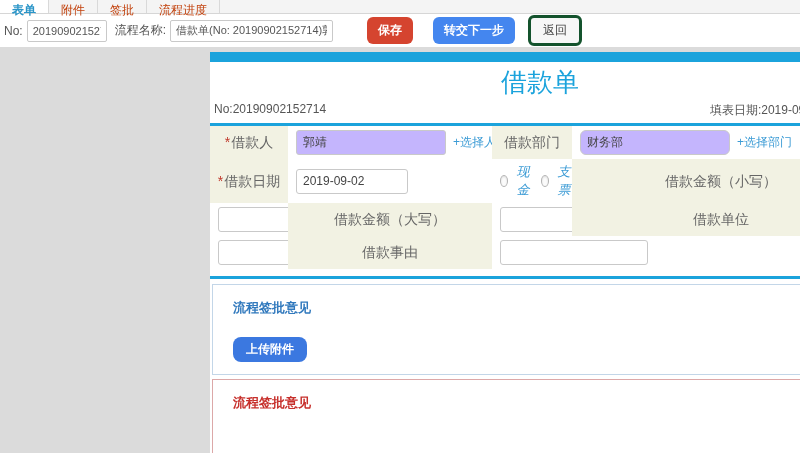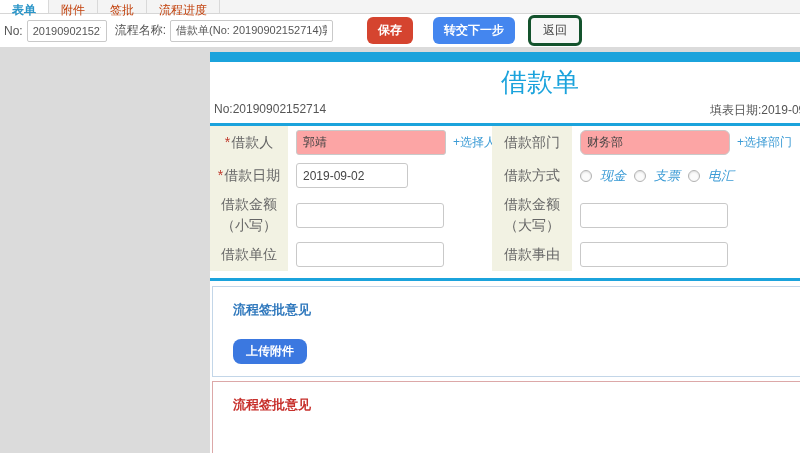--- a/index.html
+++ b/index.html
@@ -34,21 +34,21 @@
     color:#555; padding:1px 4px 4px; white-space:nowrap; }
   .doc-divider { height:3px; background:#1ba3dc; }
 
   
   .fields { display:grid; grid-template-columns:78px 204px 80px 1fr; }
   .flabel { background:#f2f2e3; display:flex; align-items:center; justify-content:center;
     text-align:center; font-size:14px; color:#666; line-height:21px; padding:2px 2px; }
   .fcell { display:flex; align-items:center; padding:4px 8px; gap:7px; }
   .f-input { height:25px; border:1px solid #c9c9c9; border-radius:3px;
     font-size:12px; color:#444; padding:0 6px; font-family:inherit; }
-  .ro { background:#fca5a5; }
+  .ro { background:#c4b5fd; }
   .req { color:#c0392b; margin-right:1px; }
   .sel-link { font-size:12px; color:#3b9bd5; text-decoration:none; white-space:nowrap; }
   .radio-group { display:flex; align-items:center; gap:8px; }
   .radio-opt { display:flex; align-items:center; gap:8px; font-size:13px; color:#3b9bd5; cursor:pointer;font-style:italic; }
   .radio-circle { width:12px; height:12px; border:1px solid #b2b2b2; border-radius:50%;
     background:#fbfbfb; box-shadow:inset 0 1px 2px rgba(0,0,0,.12); }
 
   .bottombar { height:3px; background:#1ba3dc; margin-top:7px; }
 
   
@@ -109,23 +109,20 @@
         <input class="f-input ro" style="width: 150px; border-radius: 6px;" readonly="" value="财务部">
         <a href="#" class="sel-link">+选择部门</a>
       </div>
 
       <div class="flabel">
         <span><span class="req">*</span><span>借款日期</span></span>
       </div>
       <div class="fcell">
         <input class="f-input" style="width: 112px;" value="2019-09-02">
       </div>
-      <div class="flabel">
-          <span>借款方式</span>
-        </div>
       <div class="fcell">
         <div class="radio-group">
           <span class="radio-opt">
             <span class="radio-circle"></span>
             <span>现金</span>
           </span>
           <span class="radio-opt">
             <span class="radio-circle"></span>
             <span>支票</span>
           </span>

